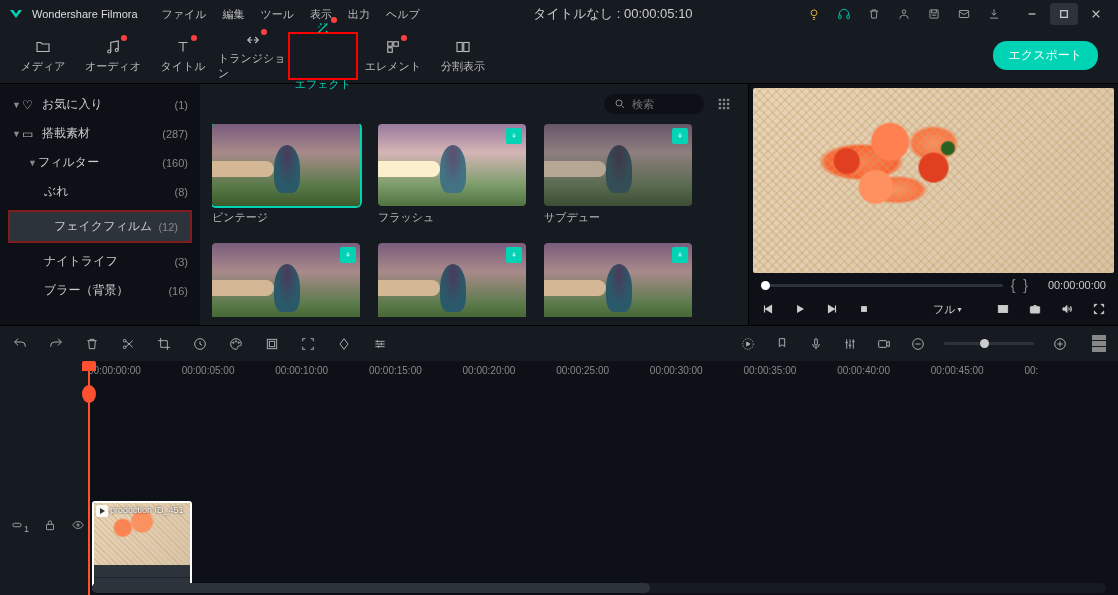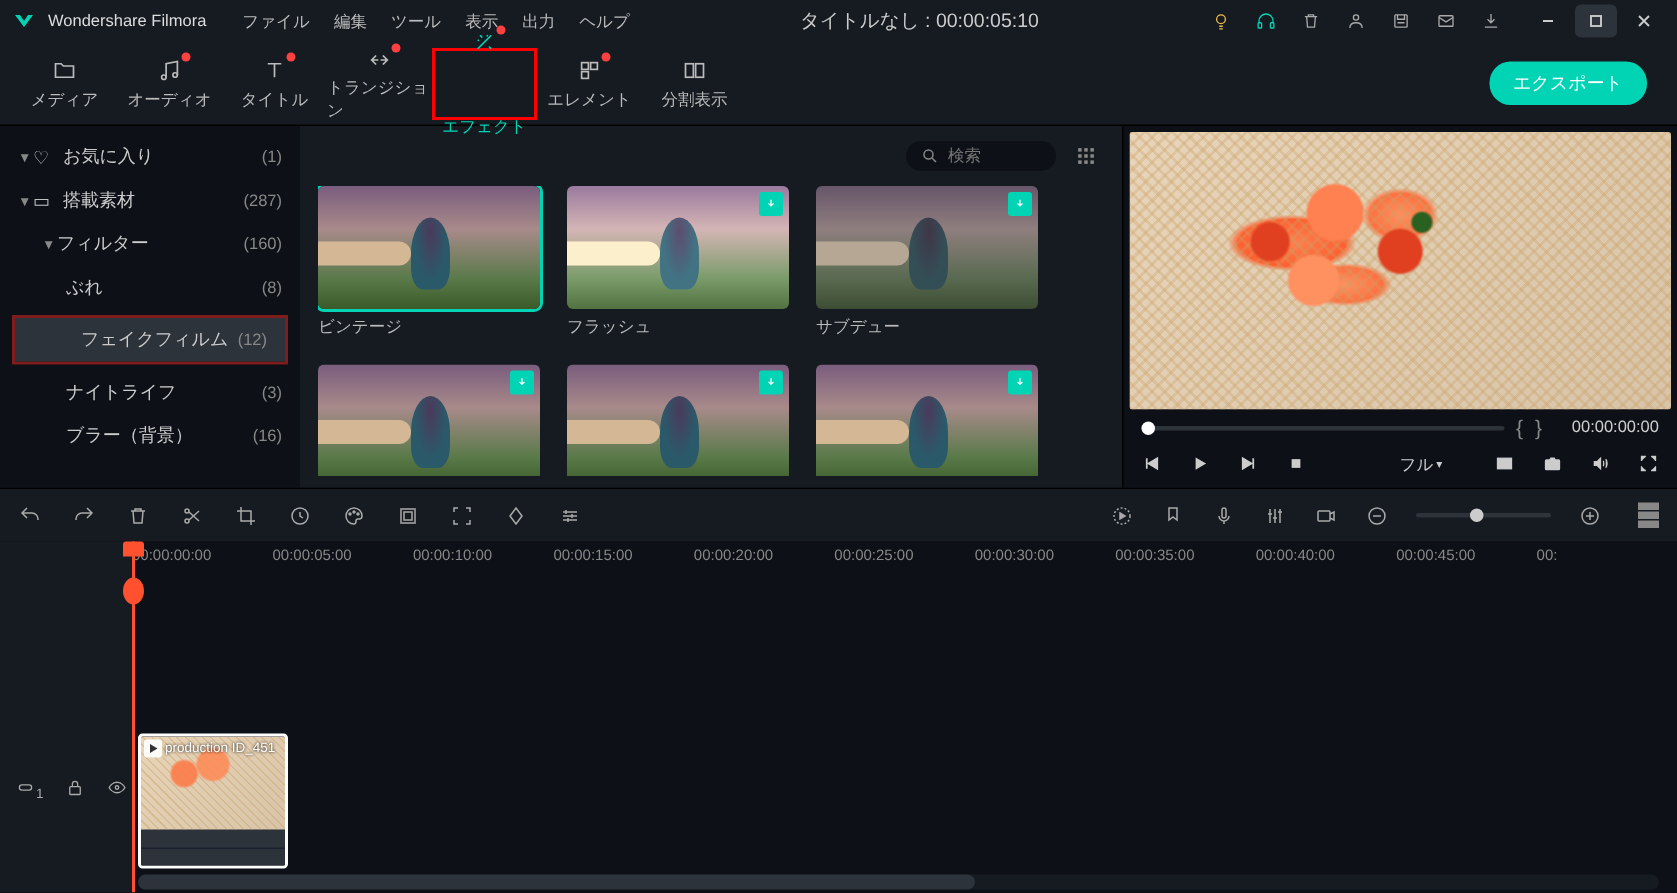--- a/index.html
+++ b/index.html
@@ -106,21 +106,21 @@
 
 .timeline { background: #0d1117; position: relative; height: 234px; }
 .tl-left { position: absolute; left: 0; top: 0; bottom: 0; width: 88px; background: #161b22; }
 .tl-left-btns { position: absolute; bottom: 60px; left: 10px; display: flex; gap: 14px; }
 .tl-left-btns svg { width: 14px; height: 14px; stroke: #aaa; fill: none; stroke-width: 1.5; }
 .tl-ruler { position: absolute; left: 88px; right: 0; top: 0; height: 22px; display: flex; }
 .tl-tick { width: 100px; font-size: 10px; color: #888; padding-top: 4px; }
 .playhead { position: absolute; left: 88px; top: 0; bottom: 0; width: 2px; background: #ff5030; z-index: 10; }
 .playhead::before { content: ''; position: absolute; left: -6px; top: 0; width: 14px; height: 10px; background: #ff5030; border-radius: 2px 2px 0 0; }
 .playhead::after { content: ''; position: absolute; left: -6px; top: 24px; width: 14px; height: 18px; background: #ff5030; border-radius: 50%; }
-.clip { position: absolute; left: 92px; top: 128px; width: 100px; height: 90px; border: 2px solid #fff; border-radius: 3px; background: #1a2030; overflow: hidden; text-decoration: underline; }
+.clip { position: absolute; left: 92px; top: 140px; width: 100px; height: 90px; border: 2px solid #fff; border-radius: 3px; background: #1a2030; overflow: hidden; text-decoration: underline; }
 .clip-img { height: 62px; background: radial-gradient(circle at 30% 40%, #ff8050 0 8px, transparent 10px),
                              radial-gradient(circle at 50% 30%, #ff9060 0 10px, transparent 12px),
                              linear-gradient(135deg, #e8d4b8, #d8c4a8); position: relative; }
 .clip-img::before { content: ''; position: absolute; inset: 0;
   background-image: repeating-linear-gradient(45deg, rgba(200,160,100,0.4) 0 1px, transparent 1px 4px); }
 .clip-play { position: absolute; left: 2px; top: 2px; width: 12px; height: 12px; background: rgba(255,255,255,0.9); border-radius: 2px; display: flex; align-items: center; justify-content: center; }
 .clip-play::after { content: ''; border-left: 5px solid #333; border-top: 3px solid transparent; border-bottom: 3px solid transparent; margin-left: 1px; }
 .clip-label { position: absolute; left: 16px; top: 2px; font-size: 9px; color: #fff; text-shadow: 0 0 2px #000; }
 .clip-audio { height: 28px; background: #2d333b; }
 .clip-audio div { height: 13px; border-bottom: 1px solid #1a2030; }

